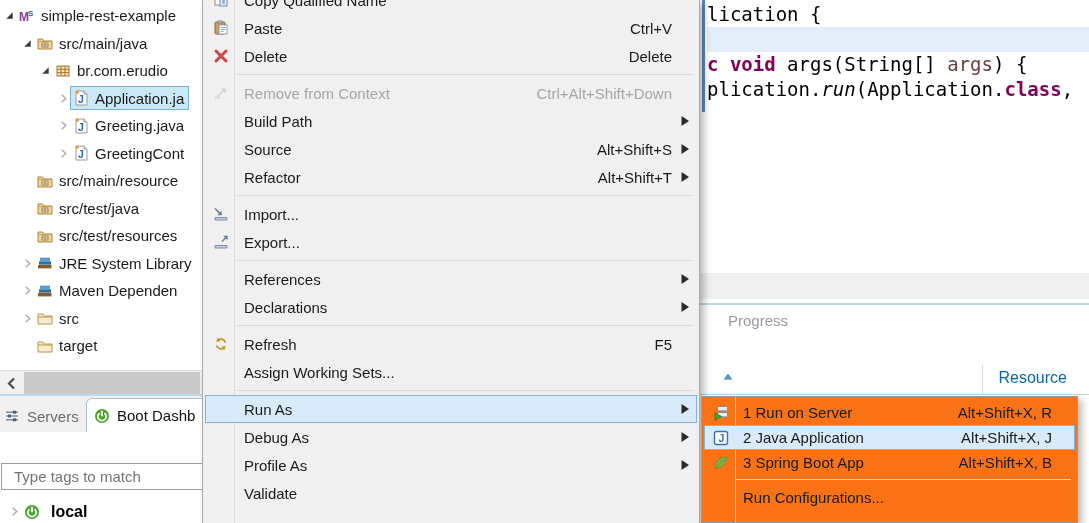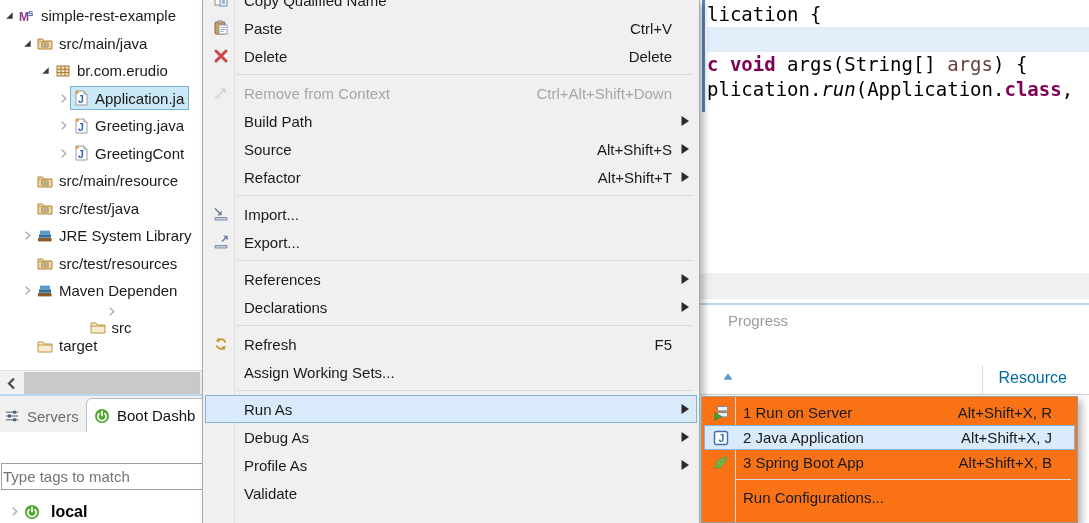--- a/index.html
+++ b/index.html
@@ -25,21 +25,21 @@
 
   
   .views-left{position:absolute;left:0;top:396px;width:202px;height:113px;background:#f0f0f0;}
   .tab{position:absolute;display:flex;align-items:center;gap:6px;color:#6d6d6d;}
   .tab .ticon{margin-right:0;}
   .tab-servers{left:4px;top:8px;height:24px;}
   .tab-boot{left:86px;top:2px;height:34px;width:132px;background:#fff;border:1px solid #aebfd4;border-bottom:none;
             border-radius:6px 6px 0 0;color:#111;padding-left:7px;box-sizing:border-box;}
   .views-content{position:absolute;left:0;top:36px;width:202px;height:91px;background:#fff;}
   .filter{position:absolute;left:1px;top:31px;width:204px;height:27px;border:1px solid #9aa0a6;background:#fff;
-          padding:0 1px;font-family:"Liberation Sans",sans-serif;font-size:15px;color:#be185d;box-sizing:border-box;}
+          padding:0 12px;font-family:"Liberation Sans",sans-serif;font-size:15px;color:#be185d;box-sizing:border-box;}
   .filter::placeholder{color:#757575;opacity:1;}
   .local-row{position:absolute;left:0;top:66px;height:27px;display:flex;align-items:center;padding-left:8px;}
   .local-row .lbl{font-weight:bold;font-size:16px;margin-left:5px;color:#000;}
 
   
   .editor{position:absolute;left:700px;top:0;width:389px;height:273px;background:#fff;}
   .ruler-bar{position:absolute;left:2px;top:0;width:3px;height:112px;background:#5b87bd;}
   .code{position:absolute;left:7px;top:2px;right:0;font-family:"DejaVu Sans Mono",monospace;font-size:19px;
         line-height:25px;white-space:pre;color:#000;}
   .code .line{height:25px;}
@@ -225,37 +225,20 @@
               <path d="M1 4 h4.5 l1.5 2 h8 v8 h-14 z" fill="#efd5a7" stroke="#b08433"></path>
               <path d="M1 6.5 h14" stroke="#c8a050"></path>
               <rect x="5" y="8" width="6" height="4" fill="#fff" stroke="#8a6a2a" stroke-width="0.8"></rect>
               <path d="M8 8 v4 M5 10 h6" stroke="#8a6a2a" stroke-width="0.8"></path>
             </svg>
           </span>
           <span>src/test/java</span>
         </span>
       </div>
       <div class="tree-row" style="padding-left: 21px;">
-        <span class="tw">
-          <svg viewBox="0 0 12 12">
-            <path d="M4 2 L8.5 6 L4 10" fill="none" stroke="#a8a8a8" stroke-width="1.4"></path>
-          </svg>
-        </span>
-        <span class="trow-core">
-          <span class="ticon">
-            <svg viewBox="0 0 16 16">
-              <rect x="1" y="10" width="13.5" height="3.4" fill="#8a5a28"></rect>
-              <rect x="2" y="6.3" width="12" height="3.4" fill="#2f6f9f"></rect>
-              <rect x="3" y="2.6" width="10" height="3.4" fill="#5b9bd0"></rect>
-            </svg>
-          </span>
-          <span>JRE System Library</span>
-        </span>
-      </div>
-      <div class="tree-row" style="padding-left: 21px;">
         <span class="tw"></span>
         <span class="trow-core">
           <span class="ticon">
             <svg viewBox="0 0 16 16">
               <path d="M1 4 h4.5 l1.5 2 h8 v8 h-14 z" fill="#efd5a7" stroke="#b08433"></path>
               <path d="M1 6.5 h14" stroke="#c8a050"></path>
               <rect x="5" y="8" width="6" height="4" fill="#fff" stroke="#8a6a2a" stroke-width="0.8"></rect>
               <path d="M8 8 v4 M5 10 h6" stroke="#8a6a2a" stroke-width="0.8"></path>
             </svg>
           </span>
@@ -269,24 +252,41 @@
           </svg>
         </span>
         <span class="trow-core">
           <span class="ticon">
             <svg viewBox="0 0 16 16">
               <rect x="1" y="10" width="13.5" height="3.4" fill="#8a5a28"></rect>
               <rect x="2" y="6.3" width="12" height="3.4" fill="#2f6f9f"></rect>
               <rect x="3" y="2.6" width="10" height="3.4" fill="#5b9bd0"></rect>
             </svg>
           </span>
+          <span>JRE System Library</span>
+        </span>
+      </div>
+      <div class="tree-row" style="padding-left: 21px;">
+        <span class="tw">
+          <svg viewBox="0 0 12 12">
+            <path d="M4 2 L8.5 6 L4 10" fill="none" stroke="#a8a8a8" stroke-width="1.4"></path>
+          </svg>
+        </span>
+        <span class="trow-core">
+          <span class="ticon">
+            <svg viewBox="0 0 16 16">
+              <rect x="1" y="10" width="13.5" height="3.4" fill="#8a5a28"></rect>
+              <rect x="2" y="6.3" width="12" height="3.4" fill="#2f6f9f"></rect>
+              <rect x="3" y="2.6" width="10" height="3.4" fill="#5b9bd0"></rect>
+            </svg>
+          </span>
           <span>Maven Dependen</span>
         </span>
       </div>
-      <div class="tree-row" style="padding-left: 21px; flex-direction: column;">
+      <div class="tree-row" style="padding-left: 21px;">
         <span class="tw">
           <svg viewBox="0 0 12 12">
             <path d="M4 2 L8.5 6 L4 10" fill="none" stroke="#a8a8a8" stroke-width="1.4"></path>
           </svg>
         </span>
         <span class="trow-core">
           <span class="ticon">
             <svg viewBox="0 0 16 16">
               <path d="M1 4 h5 l1.5 2 h7.5 v8 h-14 z" fill="#f7ecd2" stroke="#c09540"></path>
               <path d="M1 7 h14" stroke="#c09540" fill="none"></path>

